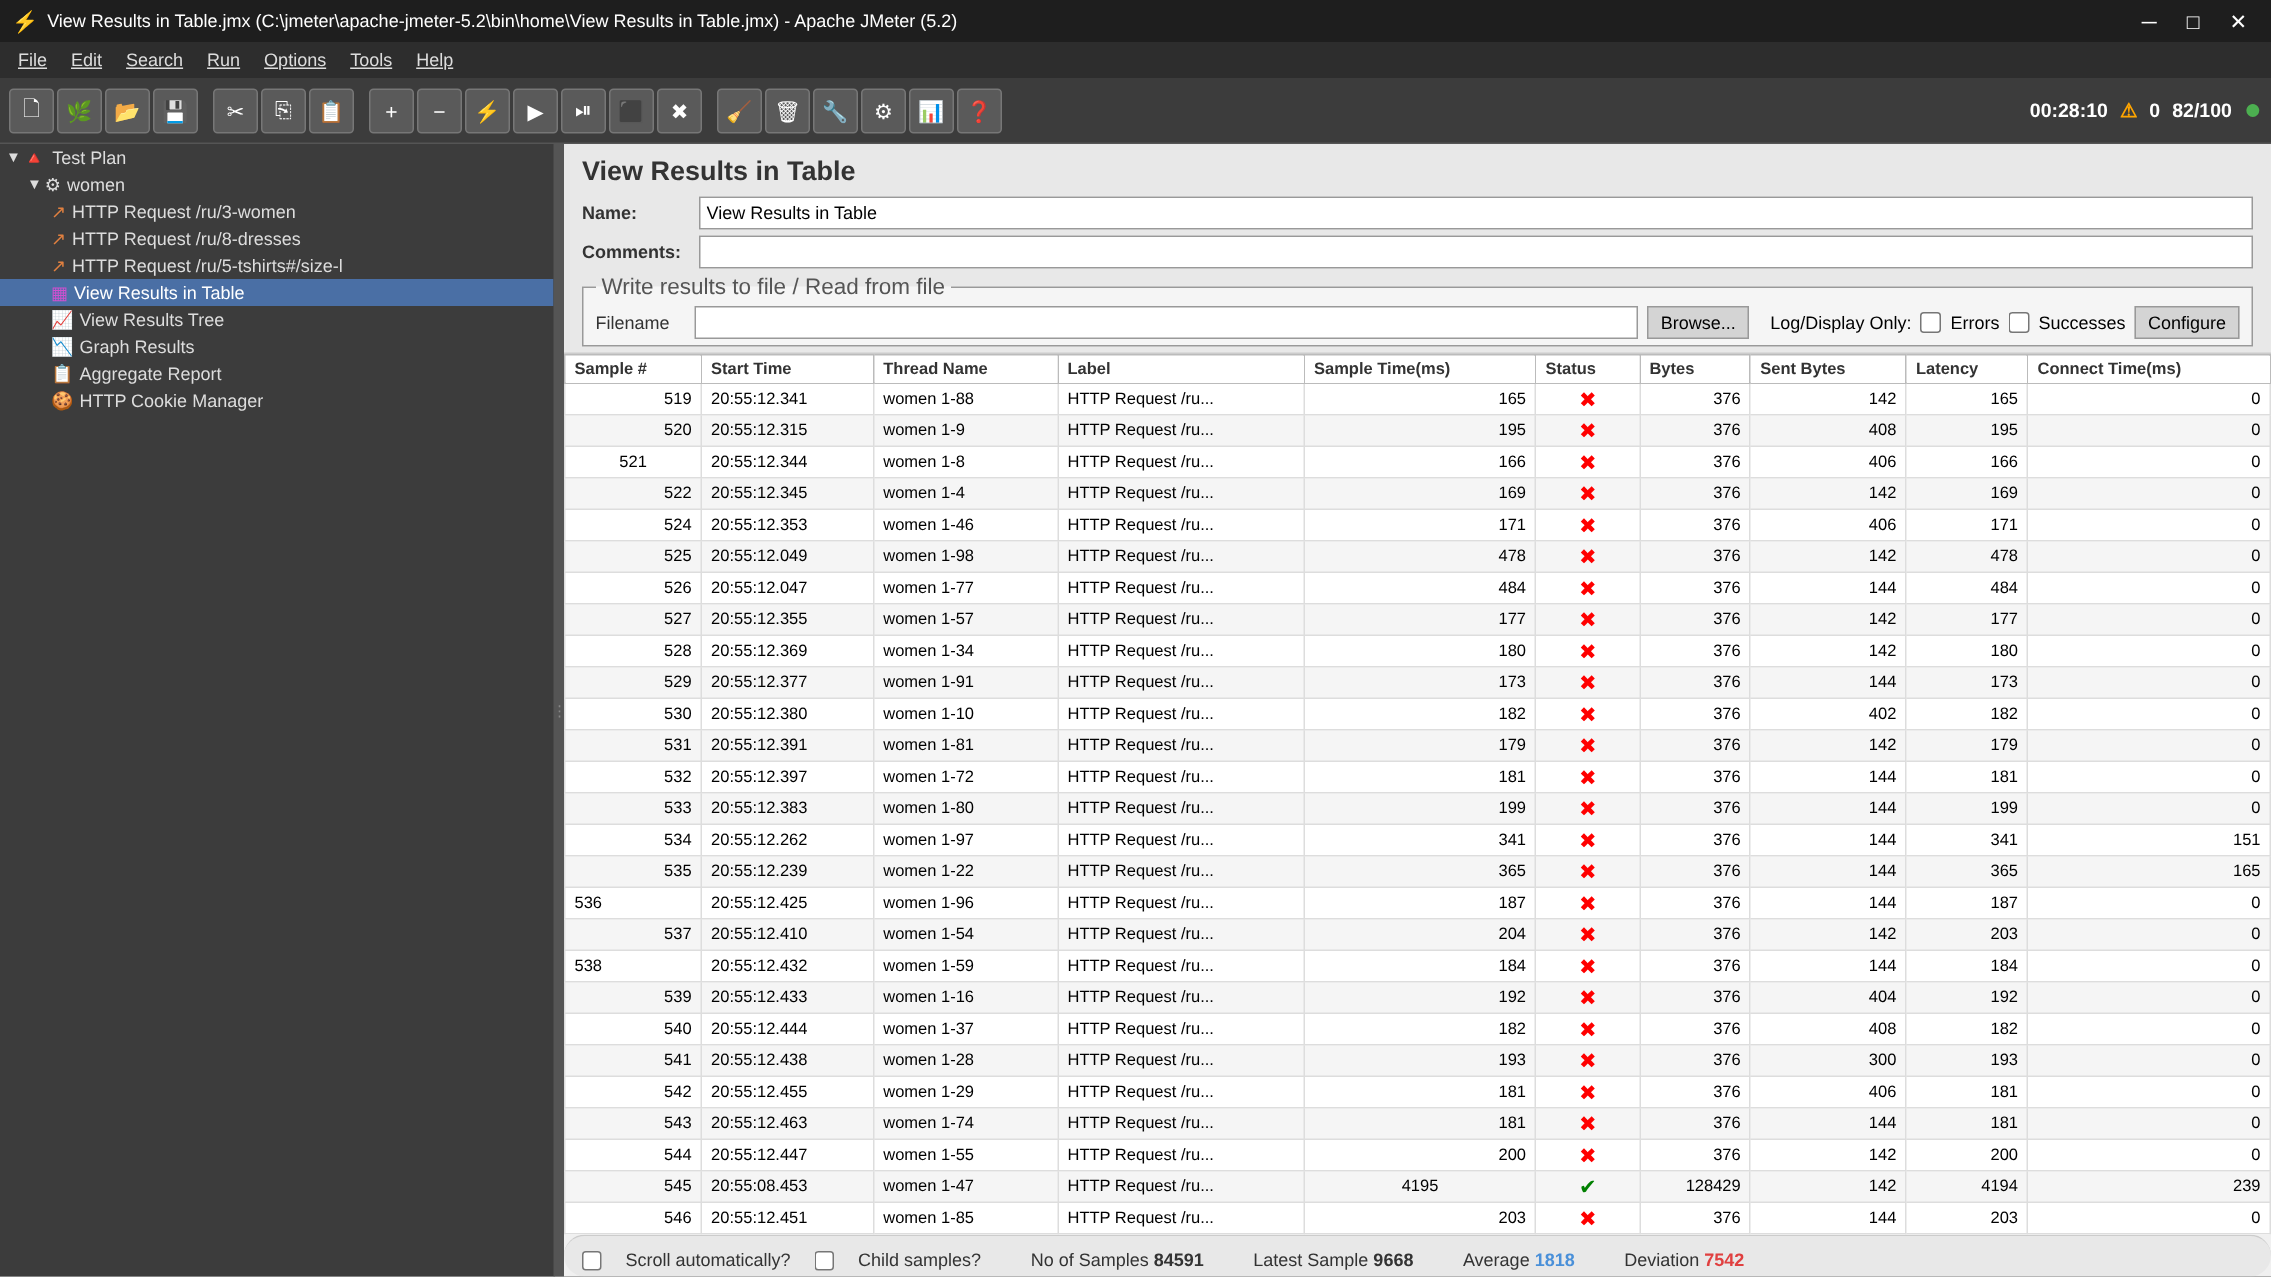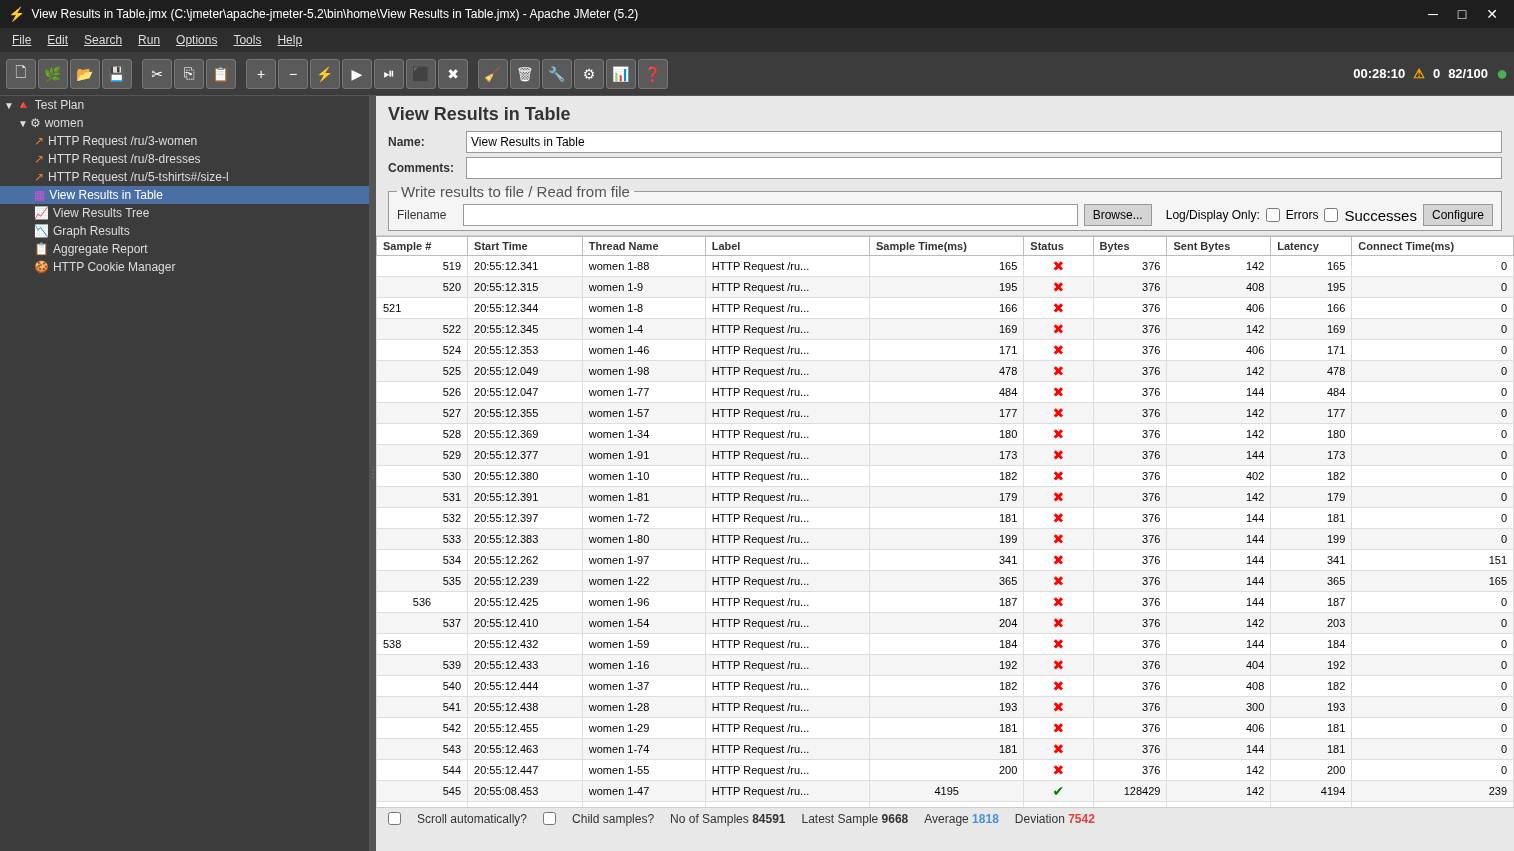--- a/index.html
+++ b/index.html
@@ -212,28 +212,29 @@
 
     .status-error { color: red; font-size: 14px; }
     .status-ok { color: green; font-size: 14px; }
 
     
     #footer {
       background: #e8e8e8;
       border-top: 1px solid #ccc;
       padding: 4px 12px;
       display: flex;
-      align-items: flex-start;
+      align-items: flex-end;
       gap: 16px;
       font-size: 12px;
       color: #333;
-      height: 44px;
+      height: 28px;
+      border-radius: 14px;
     }
     .footer-checkbox { width: 13px; height: 13px; }
-    .footer-stat { font-weight: normal; }
+    .footer-stat { font-weight: normal; margin-left: 17px; }
     .footer-stat span.val { font-weight: bold; }
     .footer-avg { color: #4a90d9; font-weight: bold; }
     .footer-dev { color: #e04040; font-weight: bold; }
 
     
     #splitter {
       width: 6px;
       background: #555;
       cursor: col-resize;
       display: flex;
@@ -392,21 +393,21 @@
       <fieldset>
         <legend>Write results to file / Read from file</legend>
         <div class="file-row">
           <span class="file-label">Filename</span>
           <input class="file-input" type="text" style="">
           <button class="browse-btn">Browse...</button>
           <span style="margin-left:8px; font-size:12px;">Log/Display Only:</span>
           <input type="checkbox" class="log-checkbox" style="">
           <span style="font-size:12px;">Errors</span>
           <input type="checkbox" class="log-checkbox" style="">
-          <span style="font-size:15px;">Successes</span>
+          <span style="font-size:12px;">Successes</span>
           <button class="configure-btn">Configure</button>
         </div>
       </fieldset>
     </div>
 
     <div id="results-table-container">
       <table id="results-table">
         <thead id="results-table-head">
           <tr>
               <th>Sample #</th>
@@ -440,21 +441,21 @@
               <td>women 1-9</td>
               <td>HTTP Request /ru...</td>
               <td style="text-align: right;">195</td>
               <td style="text-align: center;"><span class="status-error">✖</span></td>
               <td style="text-align: right;">376</td>
               <td style="text-align: right;">408</td>
               <td style="text-align: right;">195</td>
               <td style="text-align: right;">0</td>
             </tr>
             <tr>
-              <td style="text-align: left;">521</td>
+              <td style="text-align: center;">521</td>
               <td>20:55:12.344</td>
               <td>women 1-8</td>
               <td>HTTP Request /ru...</td>
               <td style="text-align: right;">166</td>
               <td style="text-align: center;"><span class="status-error">✖</span></td>
               <td style="text-align: right;">376</td>
               <td style="text-align: right;">406</td>
               <td style="text-align: right;">166</td>
               <td style="text-align: right;">0</td>
             </tr>
@@ -608,21 +609,21 @@
               <td>women 1-22</td>
               <td>HTTP Request /ru...</td>
               <td style="text-align: right;">365</td>
               <td style="text-align: center;"><span class="status-error">✖</span></td>
               <td style="text-align: right;">376</td>
               <td style="text-align: right;">144</td>
               <td style="text-align: right;">365</td>
               <td style="text-align: right;">165</td>
             </tr>
             <tr>
-              <td style="text-align: center;">536</td>
+              <td style="text-align: left;">536</td>
               <td>20:55:12.425</td>
               <td>women 1-96</td>
               <td>HTTP Request /ru...</td>
               <td style="text-align: right;">187</td>
               <td style="text-align: center;"><span class="status-error">✖</span></td>
               <td style="text-align: right;">376</td>
               <td style="text-align: right;">144</td>
               <td style="text-align: right;">187</td>
               <td style="text-align: right;">0</td>
             </tr>

